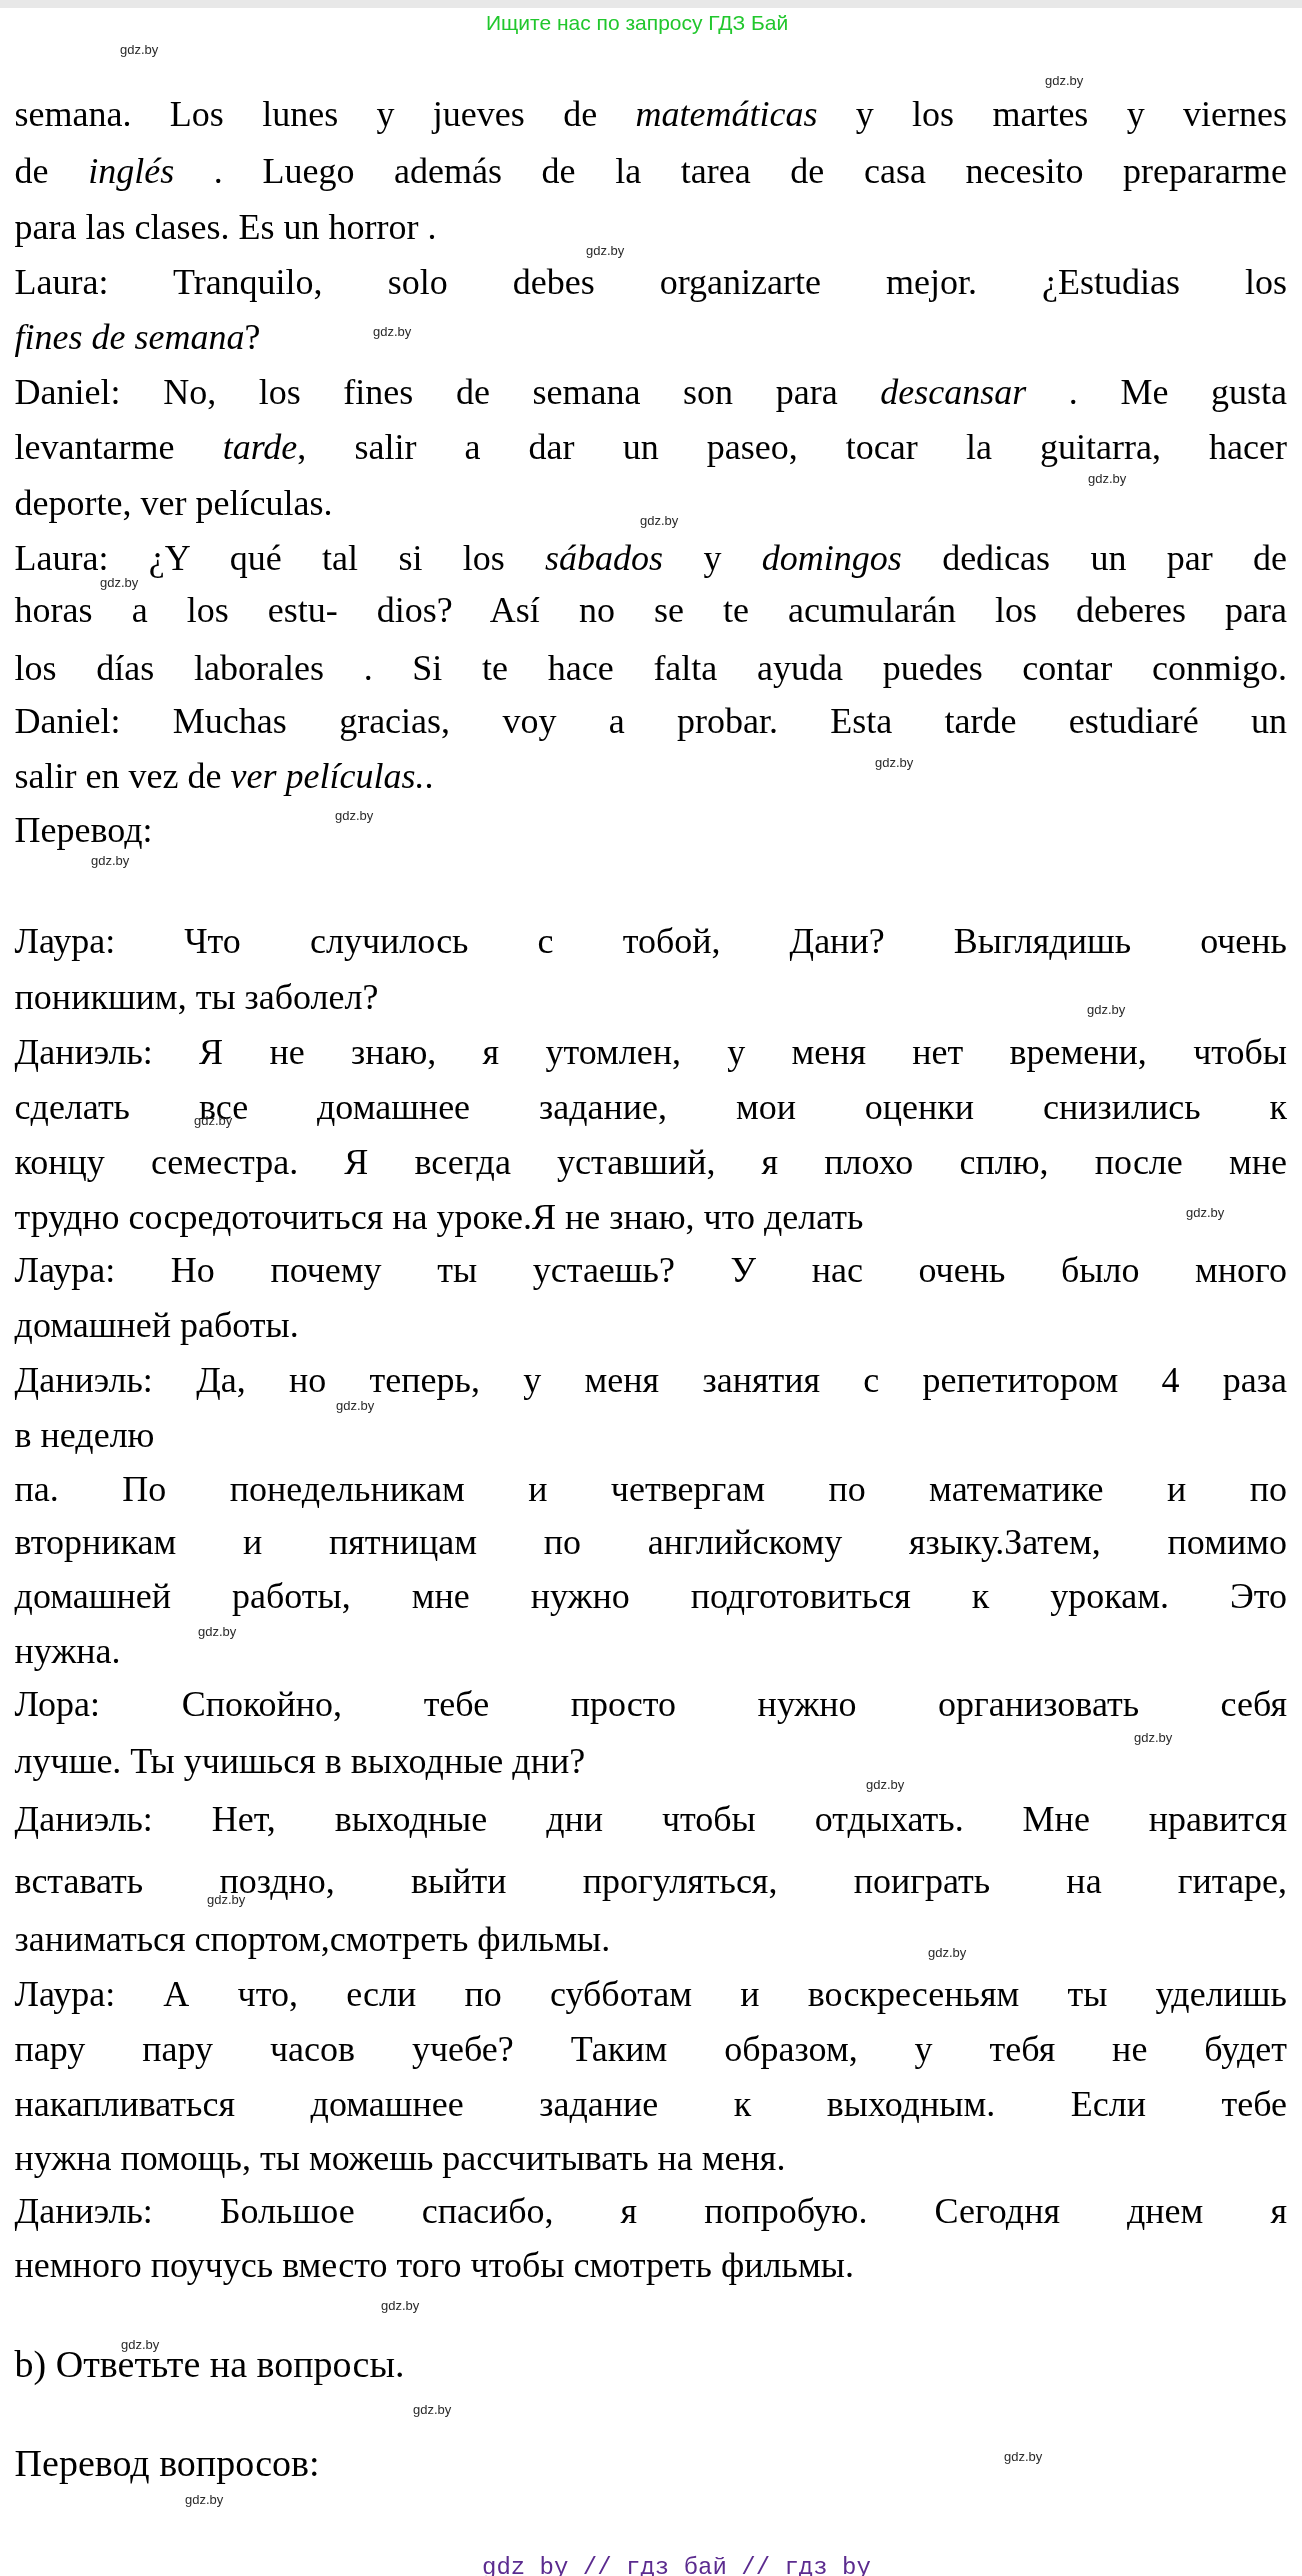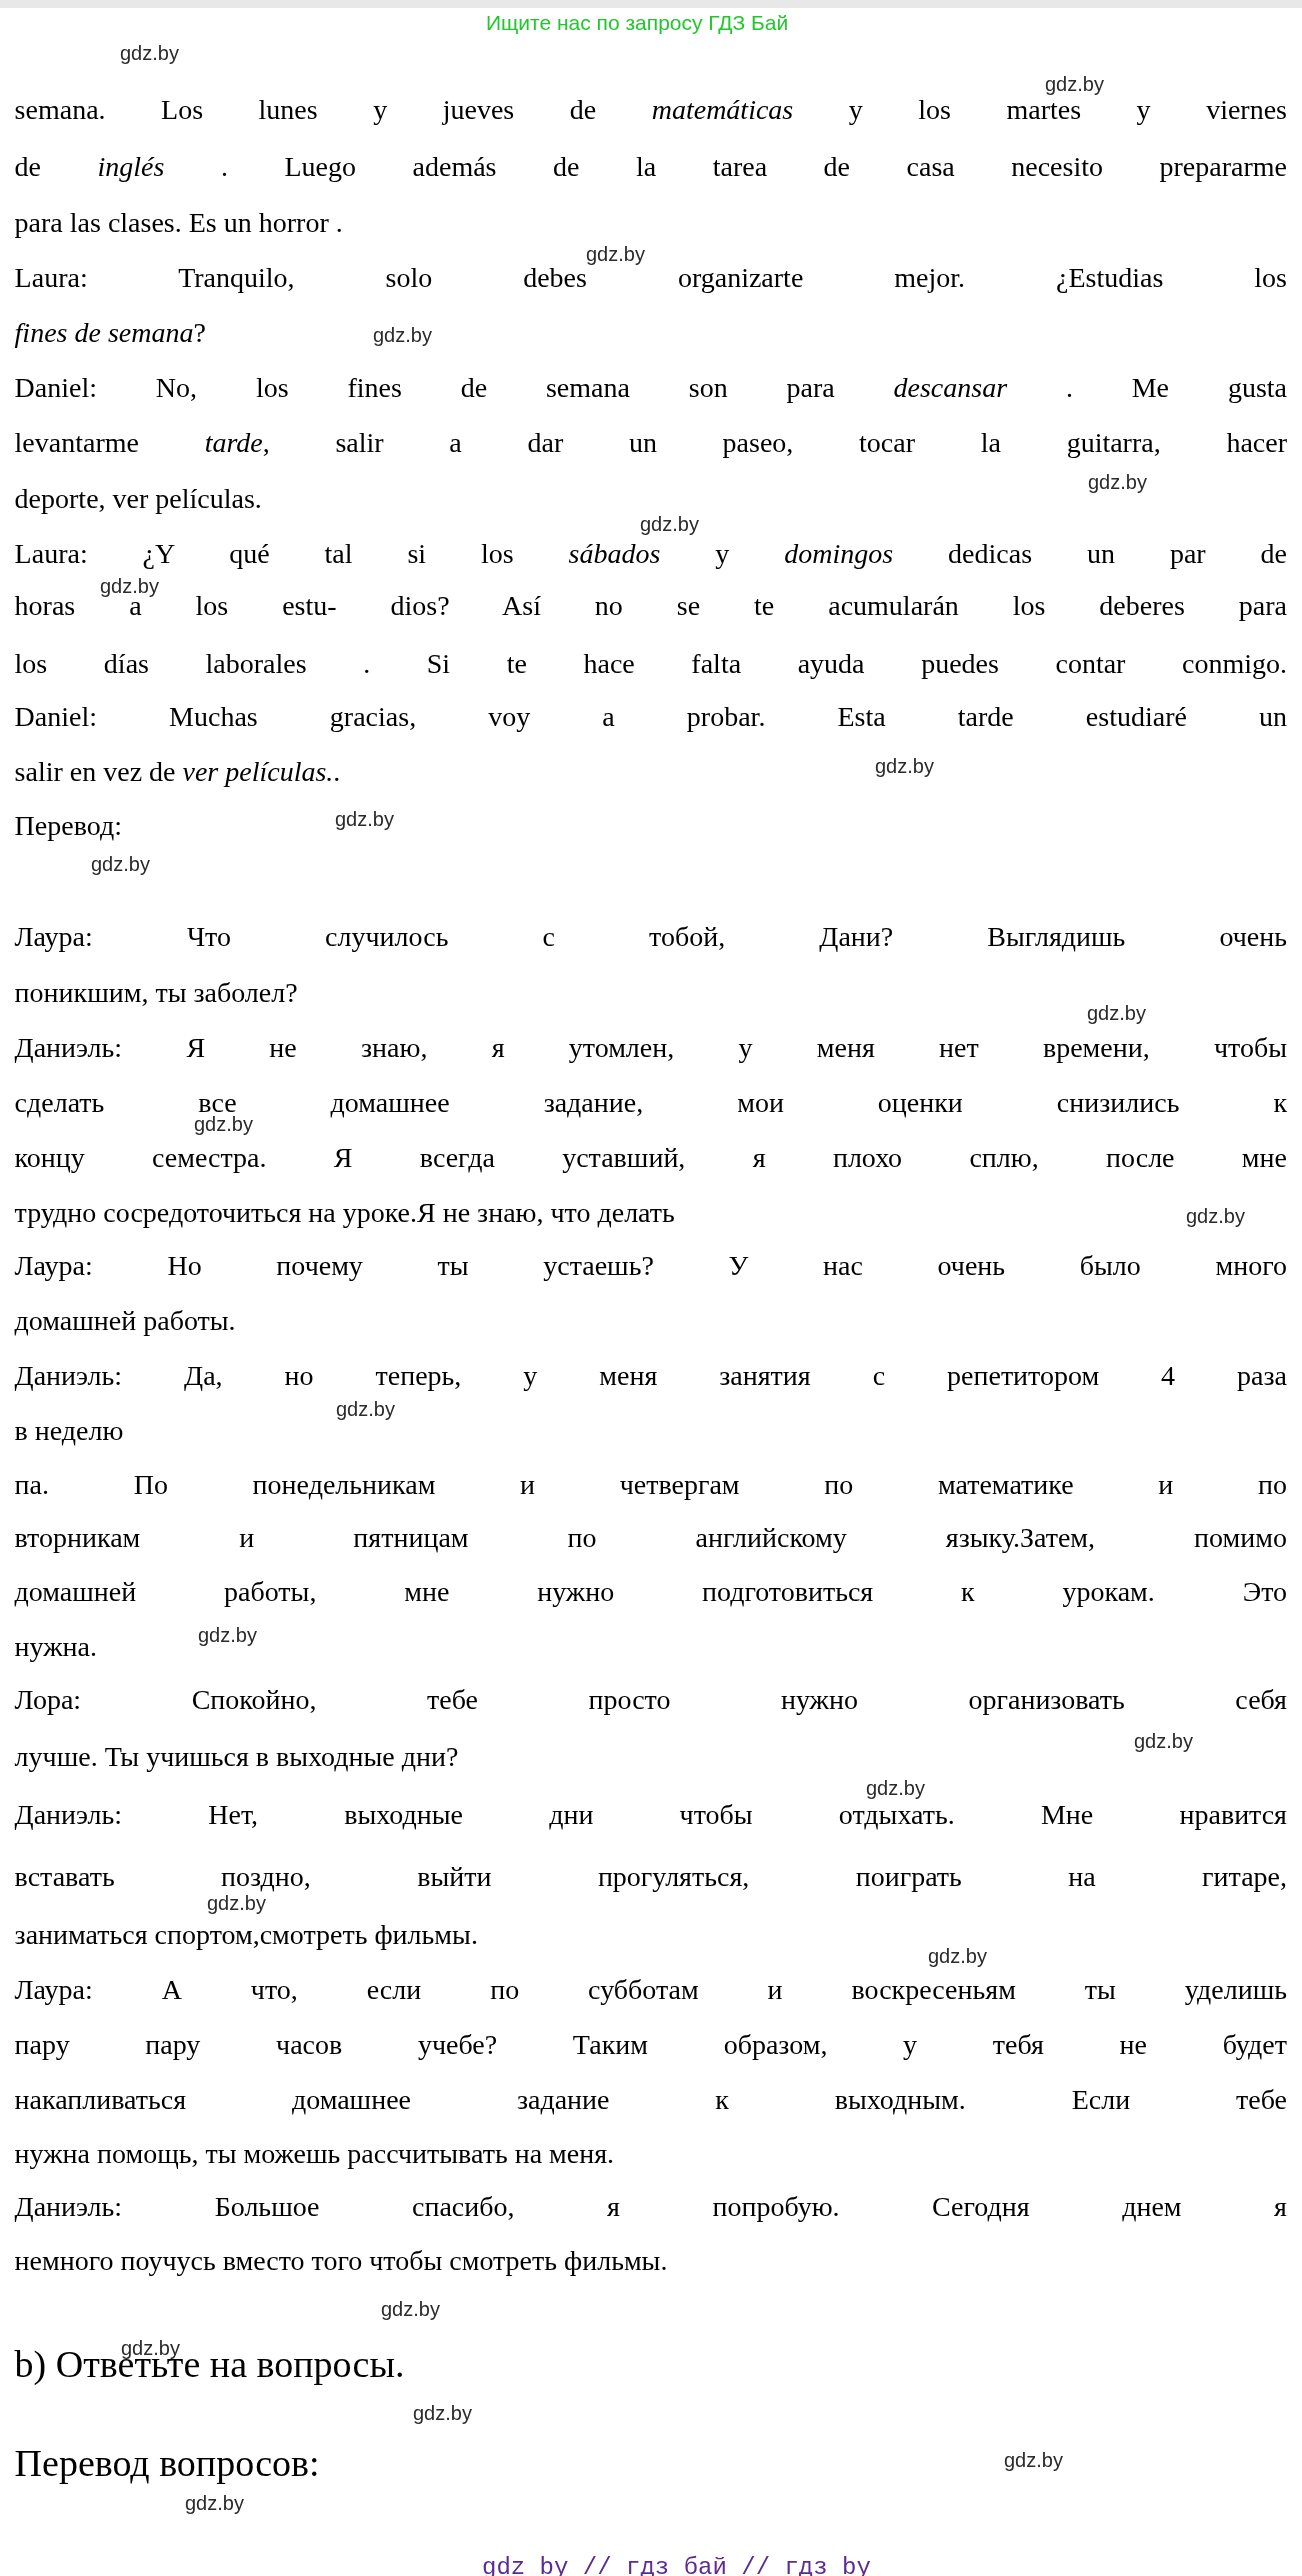--- a/index.html
+++ b/index.html
@@ -6,29 +6,29 @@
   .page {
     position:relative; width:1303px; height:2576px; background:#ffffff;
     font-family:"Liberation Serif", serif; overflow:hidden; margin:8px auto;
   }
   .promo {
     position:absolute; left:486px; top:3.2px;
     font-family:"Liberation Sans", sans-serif; font-size:21px; font-weight:400;
   }
   .doc-line {
     position:absolute; left:14.6px; right:16px;
-    font-size:28px; line-height:1.14; color:#000000;
+    font-size:36px; line-height:1.14; color:#000000;
   }
   .doc-line.just { text-align:justify; text-align-last:justify; }
   .doc-line .seg-b { font-weight:normal; }
   .doc-line .seg-i { font-style:italic; }
   .doc-line.heading { font-size:38px; font-weight:bold; }
   .wm {
     position:absolute; font-family:"Liberation Sans", sans-serif;
-    font-size:20px; color:#2b2b2b; white-space:nowrap;
+    font-size:13px; color:#2b2b2b; white-space:nowrap;
   }
   .footer {
     position:absolute; left:482px; top:2546px;
     font-family:Liberation Mono, monospace; font-size:24px; white-space:nowrap;
   }
 </style>
 </head>
 <body>
 
 <div class="page" style="background: rgb(255, 255, 255);">

